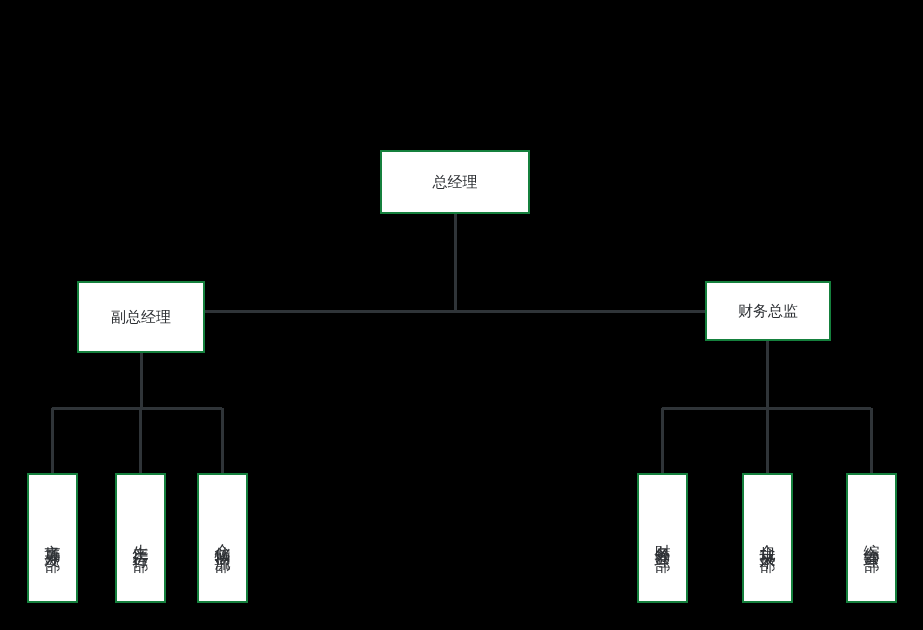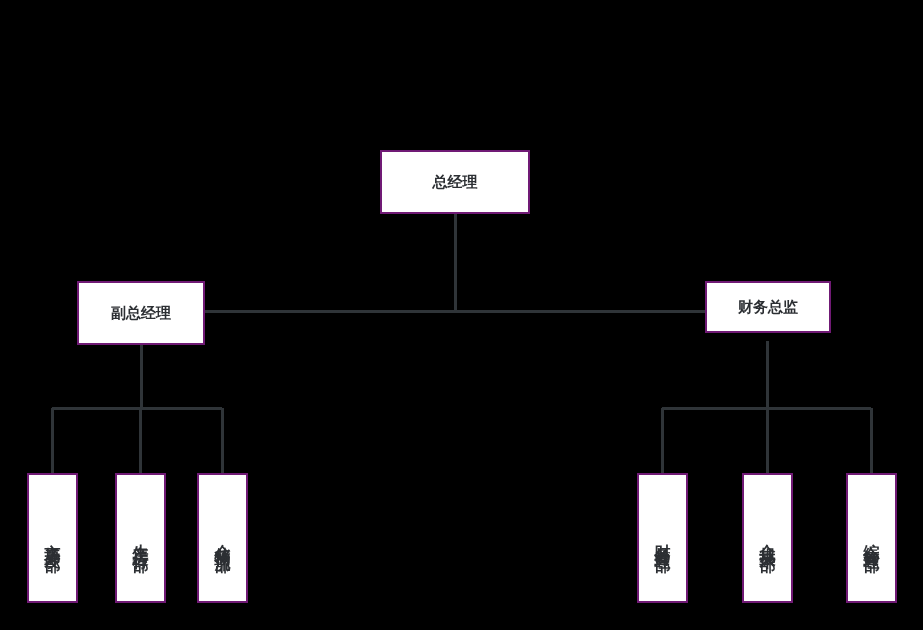--- a/index.html
+++ b/index.html
@@ -35,27 +35,26 @@
     left: 0;
     top: 0;
     width: 923px;
     height: 630px;
     pointer-events: none;
   }
   .node {
     position: absolute;
     box-sizing: border-box;
     background: #ffffff;
-    border: 2px solid #701a75;
+    border: 2px solid #15803d;
     color: #2c2f33;
     display: flex;
     align-items: center;
     justify-content: center;
     text-align: center;
-    font-weight: bold;
   }
   .node-label {
     display: block;
   }
   .node.level-root,
   .node.level-mid {
     font-size: 15px;
     line-height: 20px;
   }
   .node.level-leaf {
@@ -93,25 +92,25 @@
       <line x1="662" y1="408" x2="662" y2="473"></line>
       <line x1="767" y1="408" x2="767" y2="473"></line>
       <line x1="871" y1="408" x2="871" y2="473"></line>
     </g>
   </svg>
 
   <div class="node level-root" style="left:380px; top:150px; width:150px; height:64px;">
     <span class="node-label">总经理</span>
   </div>
 
-  <div class="node level-mid" style="left:77px; top:281px; width:128px; height:64px;">
+  <div class="node level-mid" style="left:77px; top:281px; width:128px; height:72px;">
     <span class="node-label">副总经理</span>
   </div>
 
-  <div class="node level-mid" style="left:705px; top:281px; width:126px; height:52px;">
+  <div class="node level-mid" style="left:705px; top:281px; width:126px; height:60px;">
     <span class="node-label">财务总监</span>
   </div>
 
   <div class="node level-leaf" style="left:27px; top:473px; width:51px; height:130px;">
     <span class="node-label">市场开发部</span>
   </div>
 
   <div class="node level-leaf" style="left:115px; top:473px; width:51px; height:130px;">
     <span class="node-label">生产运行部</span>
   </div>

